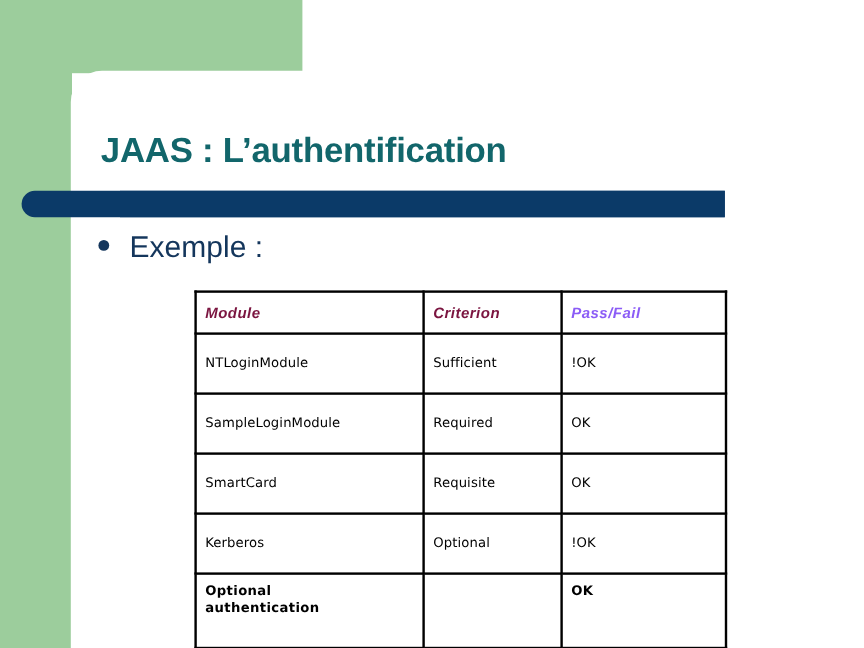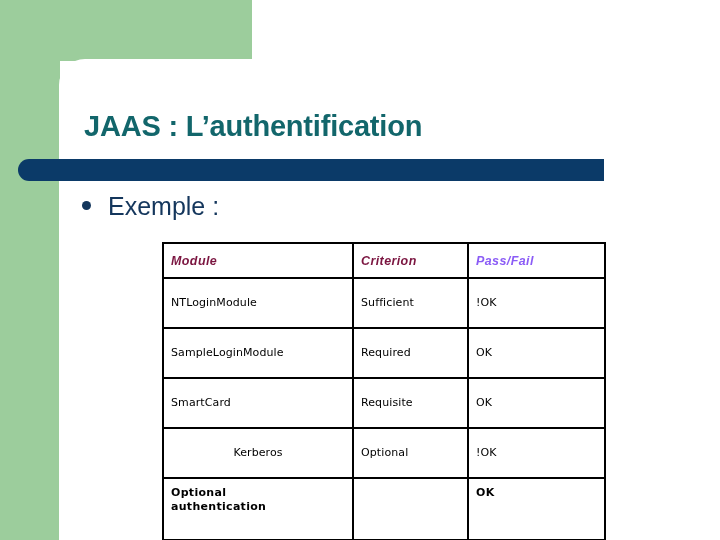--- a/index.html
+++ b/index.html
@@ -197,21 +197,21 @@
         <td style="border-color: rgb(0, 0, 0);">SampleLoginModule</td>
         <td style="border-color: rgb(0, 0, 0);">Required</td>
         <td style="border-color: rgb(0, 0, 0);">OK</td>
       </tr>
       <tr>
         <td style="border-color: rgb(0, 0, 0);">SmartCard</td>
         <td style="border-color: rgb(0, 0, 0);">Requisite</td>
         <td style="border-color: rgb(0, 0, 0);">OK</td>
       </tr>
       <tr>
-        <td style="border-color: rgb(0, 0, 0); text-align: center;">Kerberos</td>
+        <td style="border-color: rgb(0, 0, 0);">Kerberos</td>
         <td style="border-color: rgb(0, 0, 0); margin-left: 24px;">Optional</td>
         <td style="border-color: rgb(0, 0, 0);">!OK</td>
       </tr>
       <tr class="summary-row">
         <td style="border-color: rgb(0, 0, 0);">
             <span class="summary-label">Optional
 authentication</span>
           </td>
         <td style="border-color: rgb(0, 0, 0);"></td>
         <td style="border-color: rgb(0, 0, 0);">OK</td>

